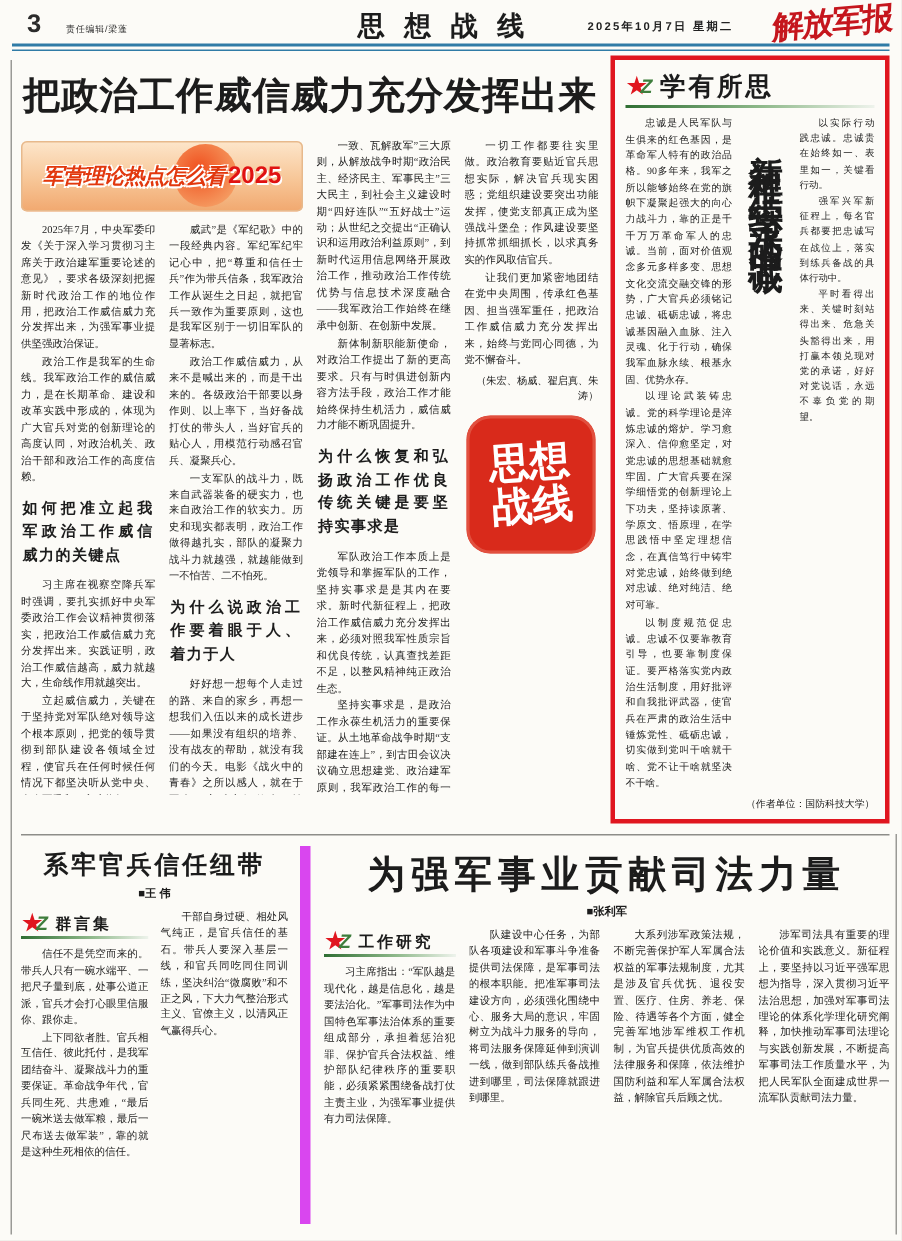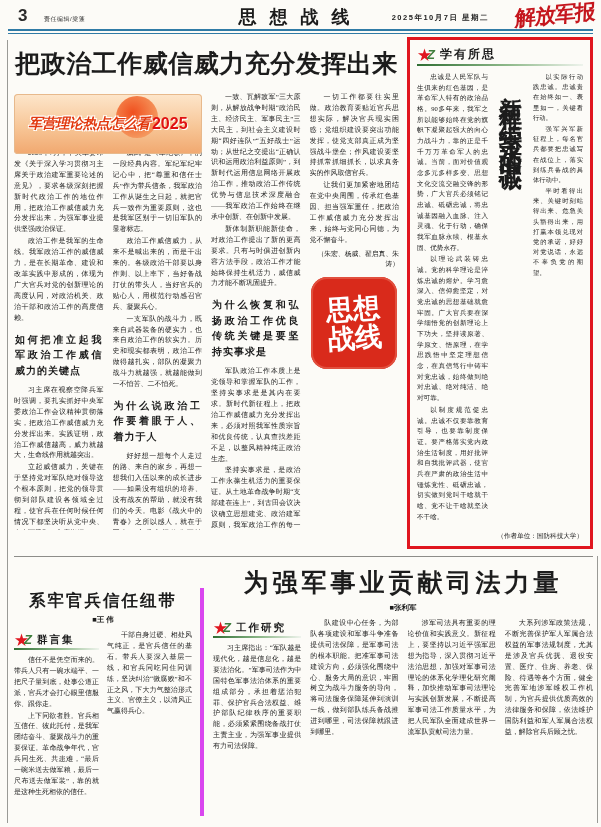--- a/index.html
+++ b/index.html
@@ -19,21 +19,21 @@
   .edge-rule-left{position:absolute;left:7px;top:40px;bottom:4px;width:1px;background:#9a9a96;}
   .edge-rule-right{position:absolute;right:3px;top:556px;bottom:4px;width:1px;background:#9a9a96;}
   
   .content{position:absolute;top:37px;left:14px;right:8px;bottom:4px;}
   .top-row{display:flex;gap:8px;height:512px;}
   .main-article{width:385px;flex:none;overflow:hidden;}
   .main-article h1{font-size:25px;font-weight:900;text-align:center;letter-spacing:.5px;
         margin:10px 0 12px;font-family:"Liberation Serif",serif;white-space:nowrap;}
   .article-grid{display:grid;grid-template-columns:repeat(4,1fr);grid-template-rows:56px 1fr;
         column-gap:9px;height:438px;overflow:hidden;}
-  .banner{grid-column:1/3;grid-row:1;position:relative;height:60px;margin-top:2px;border-radius:4px;
+  .banner{grid-column:1/3;grid-row:1;position:relative;height:47px;margin-top:2px;border-radius:4px;
         background:linear-gradient(180deg,#fde6cb,#f7c697 55%,#f1a86f);box-shadow:inset 0 0 0 1px #e7b98c;
         display:flex;align-items:center;justify-content:center;overflow:hidden;}
   .banner::before{content:"";position:absolute;width:42px;height:42px;border-radius:50%;
         left:54%;top:2px;background:radial-gradient(circle at 40% 40%,#f04f1e,#f59a60 75%,rgba(245,160,100,0));}
   .banner-title{position:relative;font-size:14px;font-weight:900;font-style:italic;color:#e2380e;
         text-shadow:1px 1px 0 #fff,-1px -1px 0 #fff,1px -1px 0 #fff,-1px 1px 0 #fff;letter-spacing:-.5px;white-space:nowrap;}
   .banner-year{position:relative;font-size:16px;font-weight:900;color:#e01212;
         text-shadow:1px 1px 0 #fff;margin-left:2px;}
   .colA{grid-column:1;grid-row:2;overflow:hidden;}
   .colB{grid-column:2;grid-row:2;overflow:hidden;}
@@ -49,32 +49,32 @@
   .seal-text{width:64px;color:#fff;font-size:27px;line-height:1.08;font-weight:900;text-align:center;
         font-family:"DejaVu Serif",serif;transform:rotate(-4deg);}
   
   .red-box{flex:1;border:3px solid #e0161f;padding:6px 7px 5px;box-sizing:border-box;
         display:flex;flex-direction:column;overflow:hidden;background:#fcfbf7;}
   .col-logo{display:flex;align-items:center;position:relative;padding-bottom:3px;margin-bottom:3px;flex:none;}
   .col-logo::after{content:"";position:absolute;left:0;right:0;bottom:0;height:2px;
         background:linear-gradient(90deg,#2f6e33,#8fb98b 55%,#eef3ec);}
   .logo-star{color:#e0161f;font-size:15px;line-height:1;}
   .logo-z{color:#3e7d3c;font-weight:900;font-style:italic;font-size:13px;margin-left:-5px;line-height:1;}
-  .logo-label{font-size:12px;font-weight:900;letter-spacing:2px;margin-left:5px;}
+  .logo-label{font-size:17px;font-weight:900;letter-spacing:2px;margin-left:5px;}
   .study-body{flex:1;display:flex;gap:6px;overflow:hidden;margin-top:3px;}
   .study-left{flex:1;overflow:hidden;}
   .study-left .para{font-size:6.6px;line-height:1.62;}
   .study-title{writing-mode:vertical-rl;text-orientation:upright;font-size:23px;font-weight:900;
         letter-spacing:7px;margin:6px 1px 0;height:408px;font-family:"Liberation Serif",serif;flex:none;}
   .study-right{width:50px;overflow:hidden;}
   .study-right .para{font-size:6.3px;line-height:1.62;}
   .attribution{flex:none;font-size:6.6px;text-align:right;margin-top:2px;font-family:"Liberation Serif",serif;}
   
   .bottom-row{display:flex;margin-top:7px;padding-top:7px;border-top:1px solid #8d8d89;height:252px;}
-  .trust{width:178px;flex:none;padding-right:8px;border-right:4px solid #d946ef;overflow:hidden;margin-top:24px;}
+  .trust{width:178px;flex:none;padding-right:8px;border-right:7px solid #d946ef;overflow:hidden;}
   .trust h2{font-size:16.5px;font-weight:900;text-align:center;letter-spacing:2px;margin:2px 0 3px;
         font-family:"Liberation Serif",serif;white-space:nowrap;}
   .byline{text-align:center;font-size:7.5px;margin:0 0 5px;font-weight:700;}
   .trust-cols{display:flex;gap:8px;height:205px;overflow:hidden;}
   .tcol{flex:1;overflow:hidden;}
   .col-logo.small .logo-label{font-size:10.5px;}
   .col-logo.small{margin-top:2px;margin-bottom:5px;}
   .law{flex:1;padding-left:9px;overflow:hidden;}
   .law h2{font-size:25px;font-weight:900;text-align:center;letter-spacing:4px;margin:2px 0 4px;
         font-family:"Liberation Serif",serif;white-space:nowrap;}
@@ -211,22 +211,22 @@
               <span class="logo-label">工作研究</span>
             </div>
             <div>
                 <p class="para">习主席指出：“军队越是现代化，越是信息化，越是要法治化。”军事司法作为中国特色军事法治体系的重要组成部分，承担着惩治犯罪、保护官兵合法权益、维护部队纪律秩序的重要职能，必须紧紧围绕备战打仗主责主业，为强军事业提供有力司法保障。</p>
               </div>
           </div>
           <div class="lcol">
               <p class="para">队建设中心任务，为部队各项建设和军事斗争准备提供司法保障，是军事司法的根本职能。把准军事司法建设方向，必须强化围绕中心、服务大局的意识，牢固树立为战斗力服务的导向，将司法服务保障延伸到演训一线，做到部队练兵备战推进到哪里，司法保障就跟进到哪里。</p>
             </div>
           <div class="lcol">
+              <p class="para">大系列涉军政策法规，不断完善保护军人军属合法权益的军事法规制度，尤其是涉及官兵优抚、退役安置、医疗、住房、养老、保险、待遇等各个方面，健全完善军地涉军维权工作机制，为官兵提供优质高效的法律服务和保障，依法维护国防利益和军人军属合法权益，解除官兵后顾之忧。</p>
+            </div>
+          <div class="lcol">
               <p class="para">涉军司法具有重要的理论价值和实践意义。新征程上，要坚持以习近平强军思想为指导，深入贯彻习近平法治思想，加强对军事司法理论的体系化学理化研究阐释，加快推动军事司法理论与实践创新发展，不断提高军事司法工作质量水平，为把人民军队全面建成世界一流军队贡献司法力量。</p>
-            </div>
-          <div class="lcol">
-              <p class="para">大系列涉军政策法规，不断完善保护军人军属合法权益的军事法规制度，尤其是涉及官兵优抚、退役安置、医疗、住房、养老、保险、待遇等各个方面，健全完善军地涉军维权工作机制，为官兵提供优质高效的法律服务和保障，依法维护国防利益和军人军属合法权益，解除官兵后顾之忧。</p>
             </div>
         </div>
       </section>
     </div>
   </div>
 </div>
 
 </body></html>

